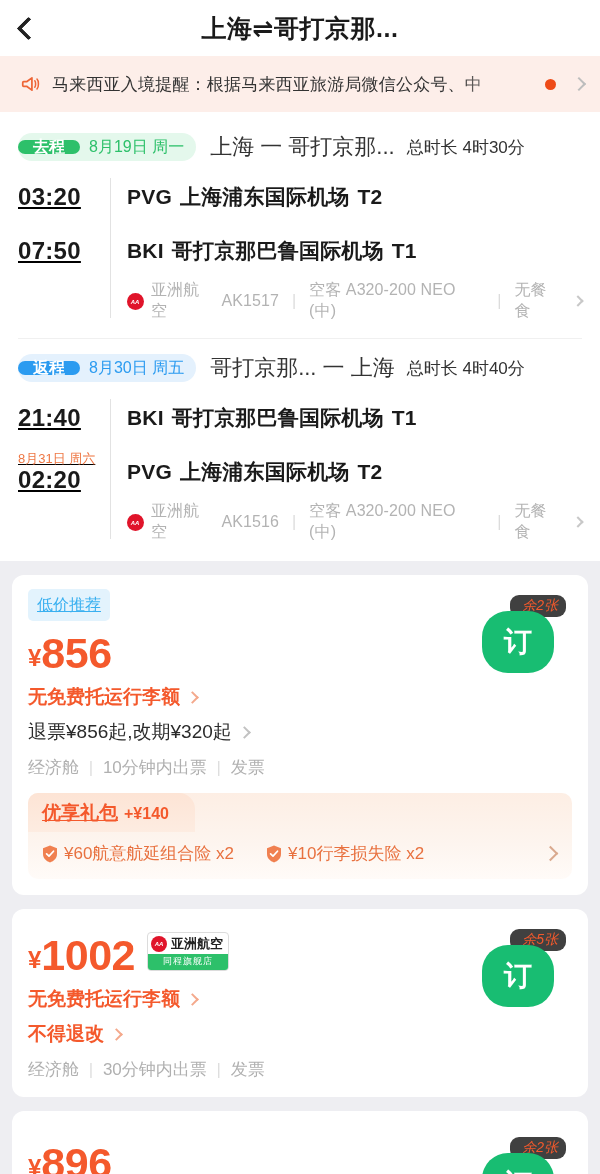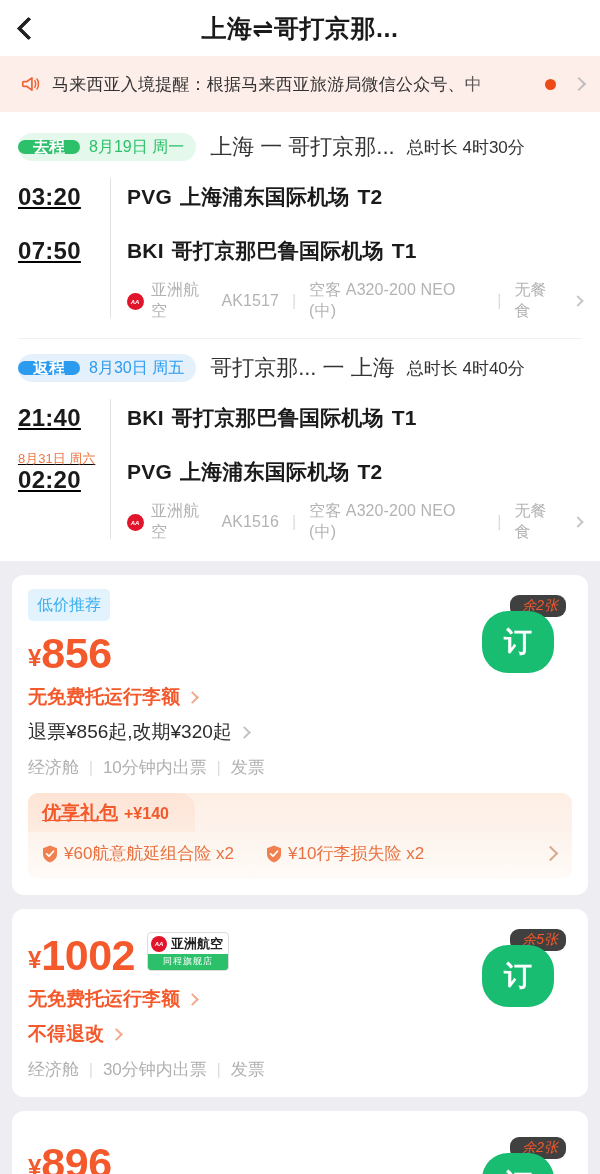--- a/index.html
+++ b/index.html
@@ -95,21 +95,21 @@
     transform: rotate(45deg); margin-left: 5px; flex: 0 0 8px;
   }
   .leg-sep { height: 1px; background: #f0f0f0; margin: 14px 18px 0 18px; }
 
   
   .cards { padding: 14px 12px 0 12px; display: flex; flex-direction: column; gap: 14px; }
   .price-card { background: #fff; border-radius: 12px; position: relative; padding: 14px 16px 16px 16px; }
 
   .rec-badge {
     display: inline-flex; align-items: center; height: 26px; border-radius: 5px;
-    background: #e3f3fd; color: #3ab0f0; font-size: 16px; padding: 16px 9px; margin-bottom: 4px;
+    background: #e3f3fd; color: #3ab0f0; font-size: 16px; padding: 16px 9px; margin-bottom: 4px; text-decoration: underline;
   }
   .price-row { display: flex; align-items: flex-end; gap: 12px; height: 50px; }
   .yen { font-size: 24px; font-weight: bold; color: #f4592c; line-height: 1; margin-bottom: 5px; }
   .price-num { font-size: 43px; font-weight: bold; color: #f4592c; line-height: 1; letter-spacing: -0.5px; }
 
   .shop-badge {
     display: inline-flex; flex-direction: column; border: 1px solid #dcdcdc; border-radius: 4px;
     overflow: hidden; margin-bottom: 6px; background: #fff;
   }
   .shop-top { display: flex; align-items: center; gap: 4px; padding: 2px 5px 1px 3px; }

